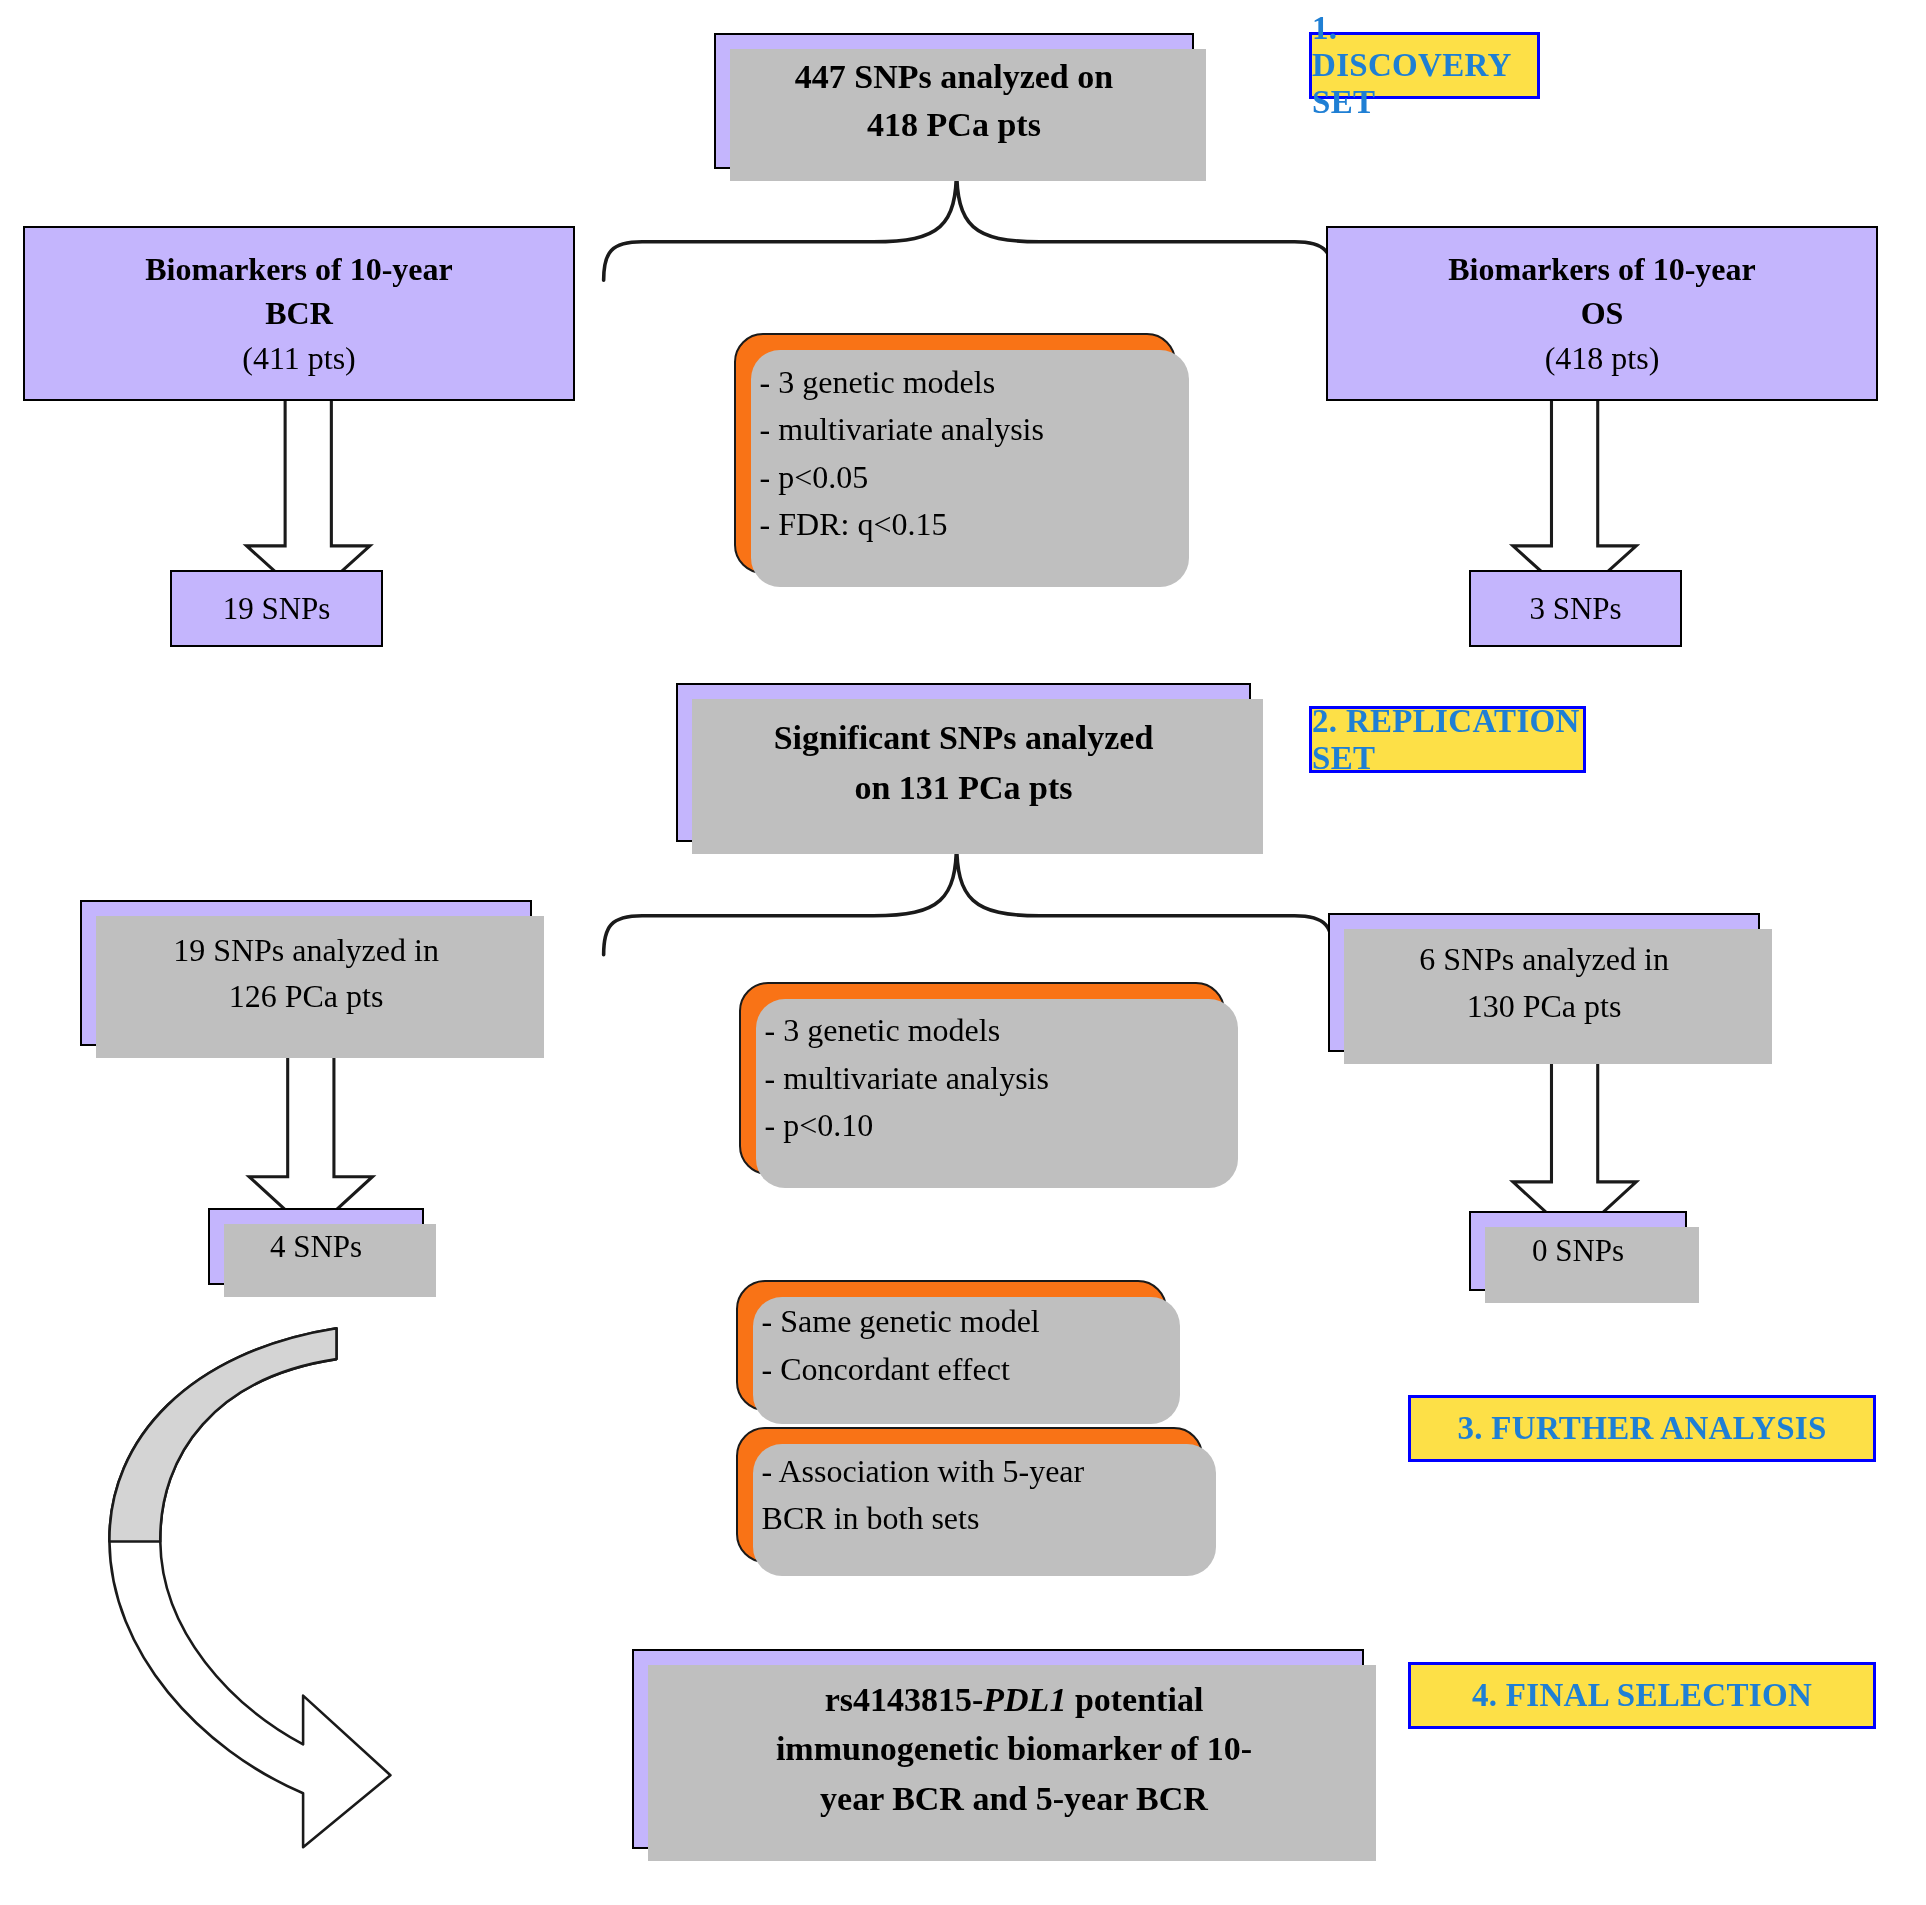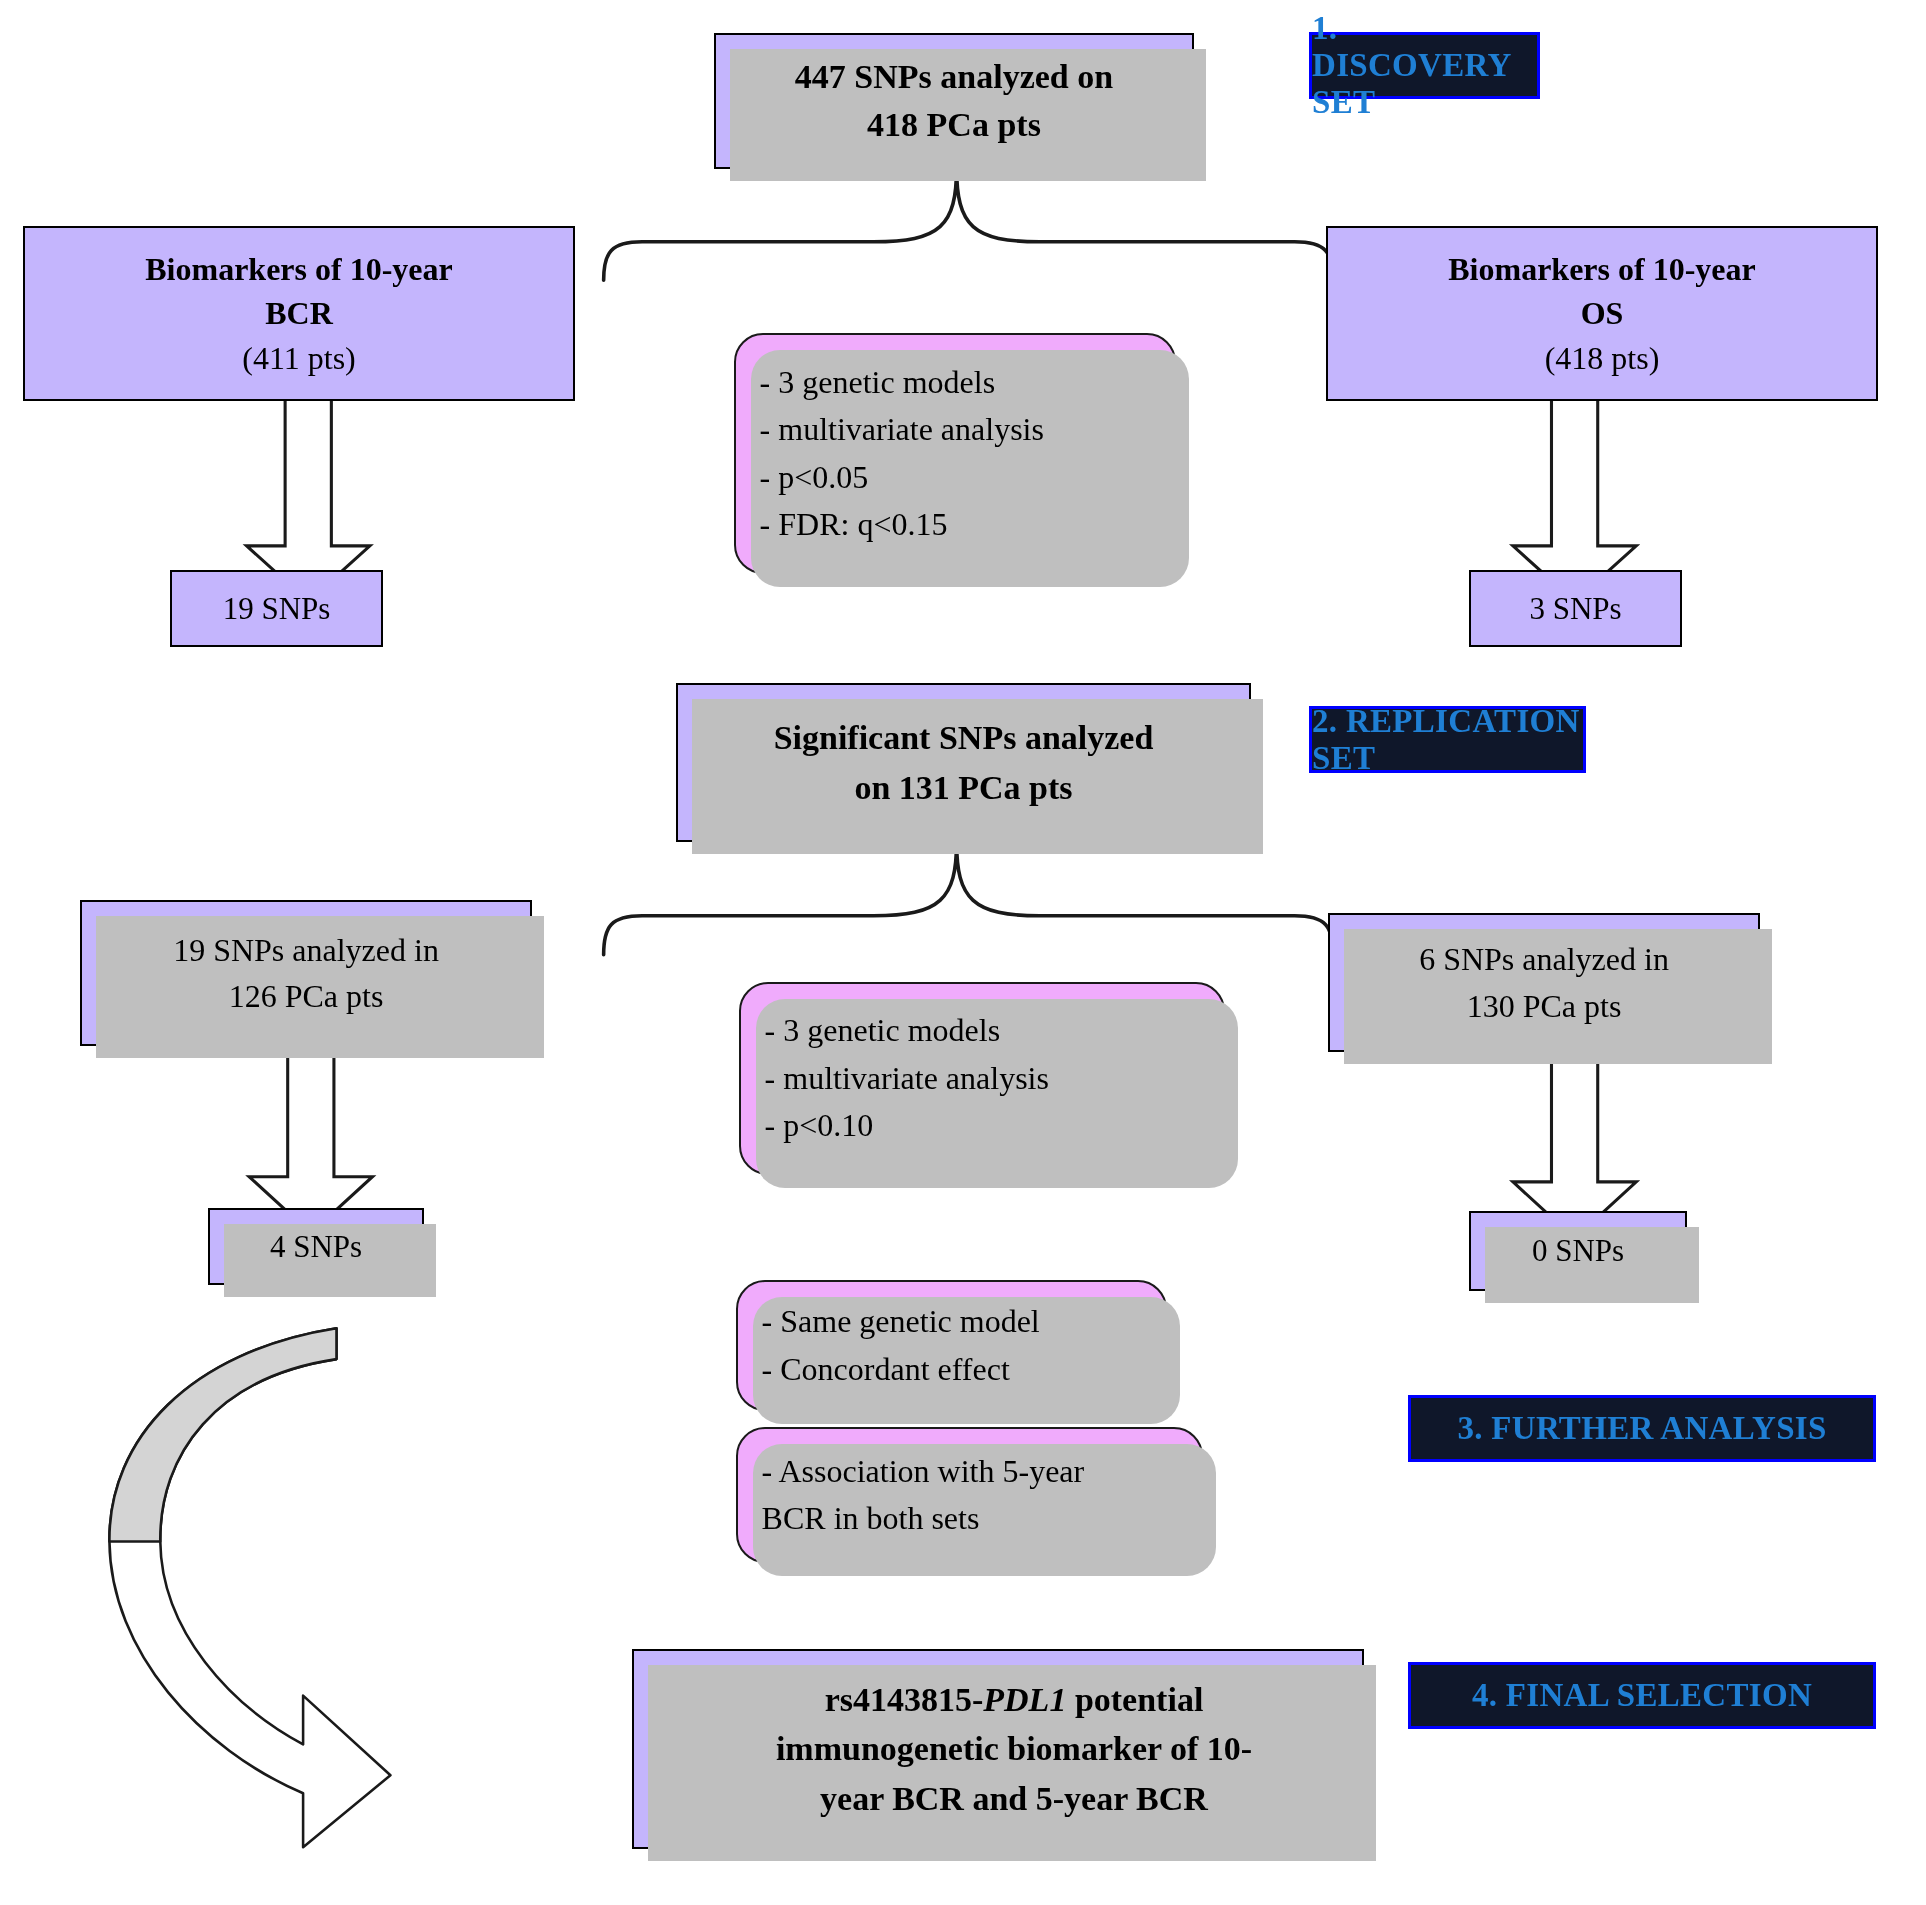--- a/index.html
+++ b/index.html
@@ -50,21 +50,21 @@
     z-index: -1;
   }
 
   .bold  { font-weight: bold; }
   .reg   { font-weight: normal; }
 
   
   .roundbox {
     position: absolute;
     box-sizing: border-box;
-    background: #f0abfc;
+    background: #f97316;
     border: 2.6px solid #1a1a1a;
     border-radius: 29px;
     text-align: left;
     color: #000000;
     display: flex;
     flex-direction: column;
     justify-content: center;
     z-index: 3;
   }
   .roundbox::after {
@@ -81,21 +81,21 @@
   .roundbox .line {
     display: block;
     padding-left: 23.6px;
     line-height: 1.48;
   }
 
   
   .badge {
     position: absolute;
     box-sizing: border-box;
-    background: #0f172a;
+    background: #fde047;
     border: 3.1px solid #0000ff;
     display: flex;
     align-items: center;
     justify-content: center;
     color: #1f7fd4;
     font-weight: bold;
     letter-spacing: 0.3px;
     z-index: 4;
   }
 </style>

